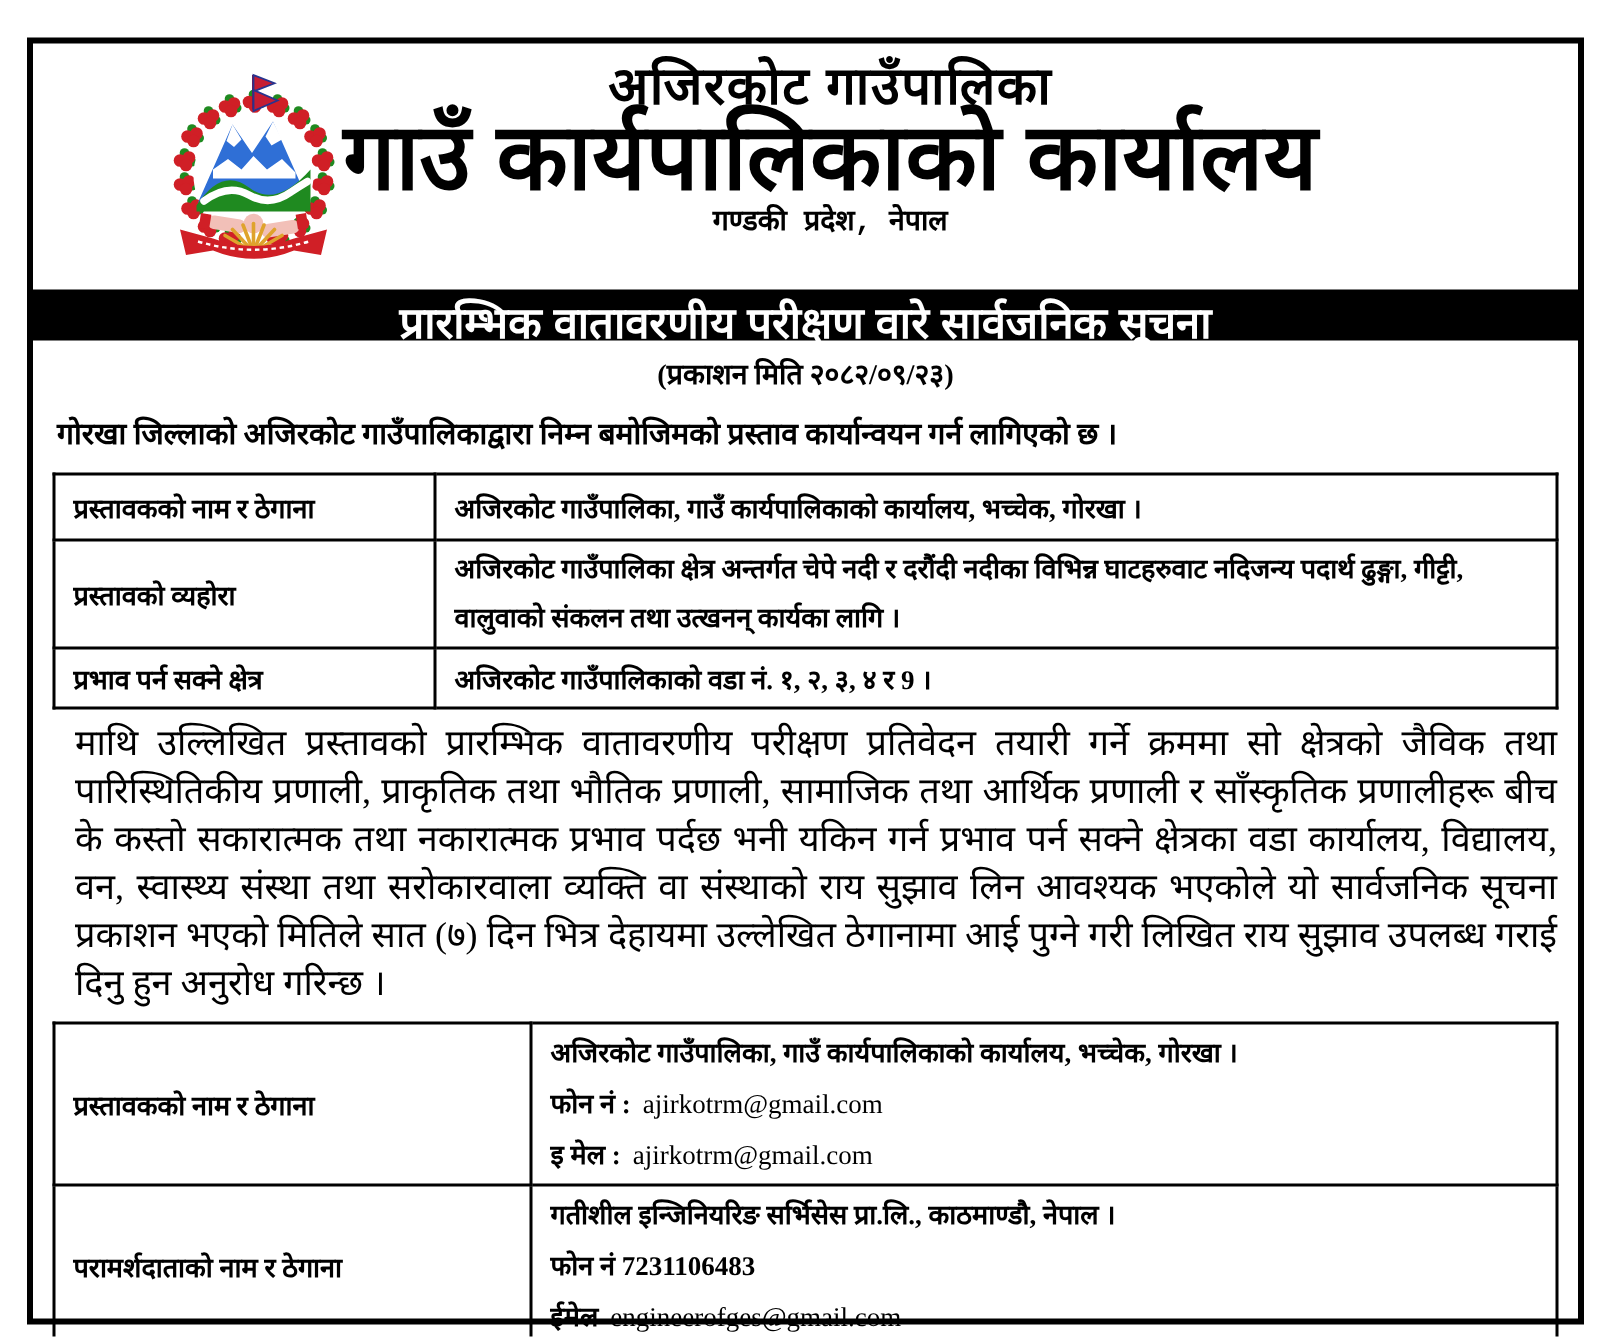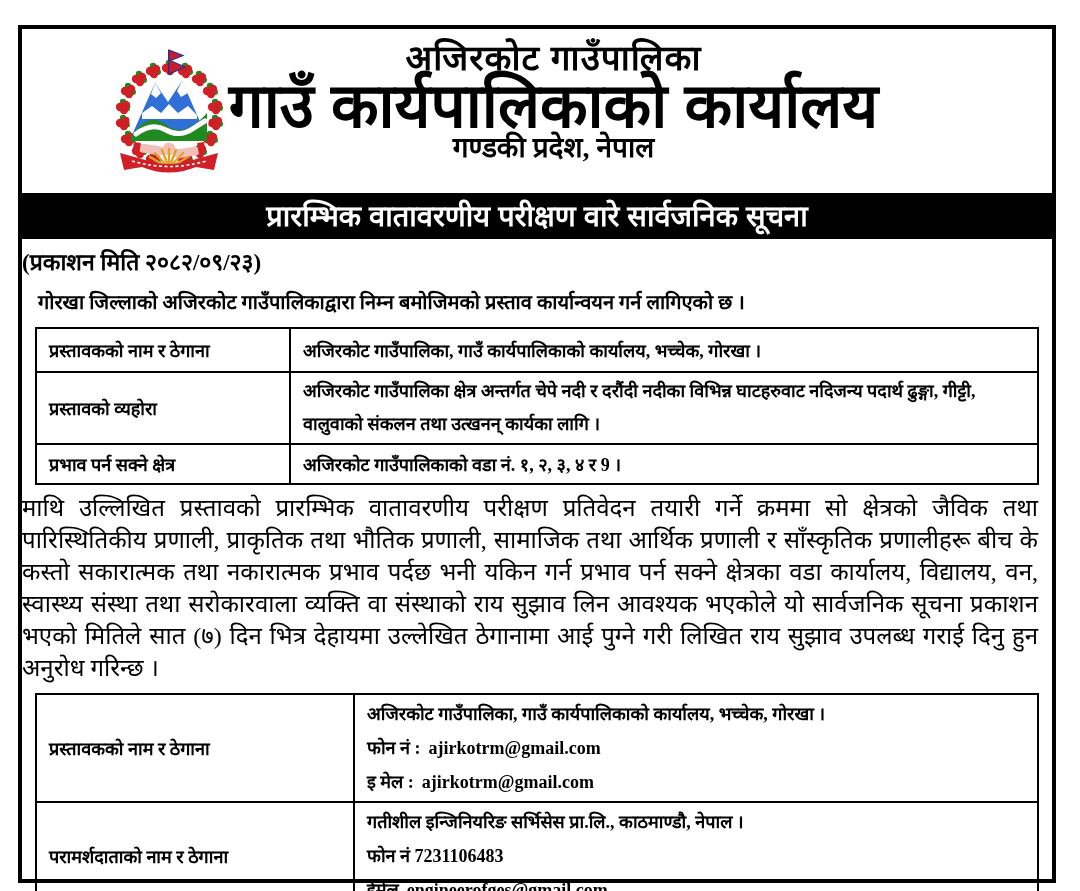--- a/index.html
+++ b/index.html
@@ -11,43 +11,43 @@
     position:absolute;left:18px;top:25px;width:1030px;height:850px;
     border:4px solid #000;background:#fff;
   }
   
   .header{position:relative;height:164px;padding-left:33px;}
   .emblem{position:absolute;left:86px;top:18px;width:122px;height:128px;}
   .header-text{text-align:center;padding-top:8px;}
   .h1{font-size:35px;font-weight:bold;line-height:42px;font-family:"Liberation Sans",sans-serif;letter-spacing:1px;}
   .h2{font-size:62px;font-weight:bold;line-height:54px;font-family:"Liberation Sans",sans-serif;}
   .h3{font-size:27px;font-weight:bold;line-height:34px;font-family:"Liberation Sans",sans-serif;}
-  .h4{font-size:28px;font-weight:bold;line-height:30px;font-family:Liberation Serif, serif;}
+  .h4{font-size:19px;font-weight:bold;line-height:30px;font-family:Liberation Mono, monospace;}
   
   .title-bar{
     background:#000;color:#fff;text-align:center;font-weight:bold;
-    font-size:29px;height:46px;line-height:46px;font-family:"Liberation Sans",sans-serif;
+    font-size:29px;height:34px;line-height:46px;font-family:"Liberation Sans",sans-serif;
   }
-  .date-line{text-align:left;font-weight:bold;font-size:23px;margin-top:9px;line-height:30px;}
+  .date-line{text-align:center;font-weight:bold;font-size:19px;margin-top:9px;line-height:30px;}
   .intro{margin:8px 14px 0 16px;font-size:20px;font-weight:bold;line-height:32px;}
   
   table{border-collapse:collapse;margin:9px 13px 0 13px;width:1004px;table-layout:fixed;}
   td{border:2px solid #000;padding:2px 12px;font-size:18px;font-weight:bold;vertical-align:middle;}
   .t1 .lbl{width:228px;}
   .t1 .r1{height:44px;}
   .t1 .r2{height:66px;}
   .t1 .r2 td.val{line-height:33px;}
   .t1 .r3{height:40px;margin-top:36px;}
   .t2 .lbl{width:292px;}
   .t2 .r{height:100px;}
   .t2 .vline{line-height:34px;}
-  .latin{font-family:"Liberation Serif",serif;font-weight:bold;}
+  .latin{font-family:"Liberation Serif",serif;font-weight:normal;}
   .lv-label{margin-right:8px;margin-top:16px;}
   
-  .paragraph{margin:7px 14px 0 0;font-size:24px;line-height:32px;text-align:justify;}
+  .paragraph{margin:7px 14px 0 28px;font-size:24px;line-height:32px;text-align:justify;}
 </style>
 </head>
 <body>
 
 <div class="frame">
 
   <div class="header">
     <div class="emblem">
       <svg viewBox="0 0 122 128" width="122" height="128" aria-hidden="true">
         <defs>

